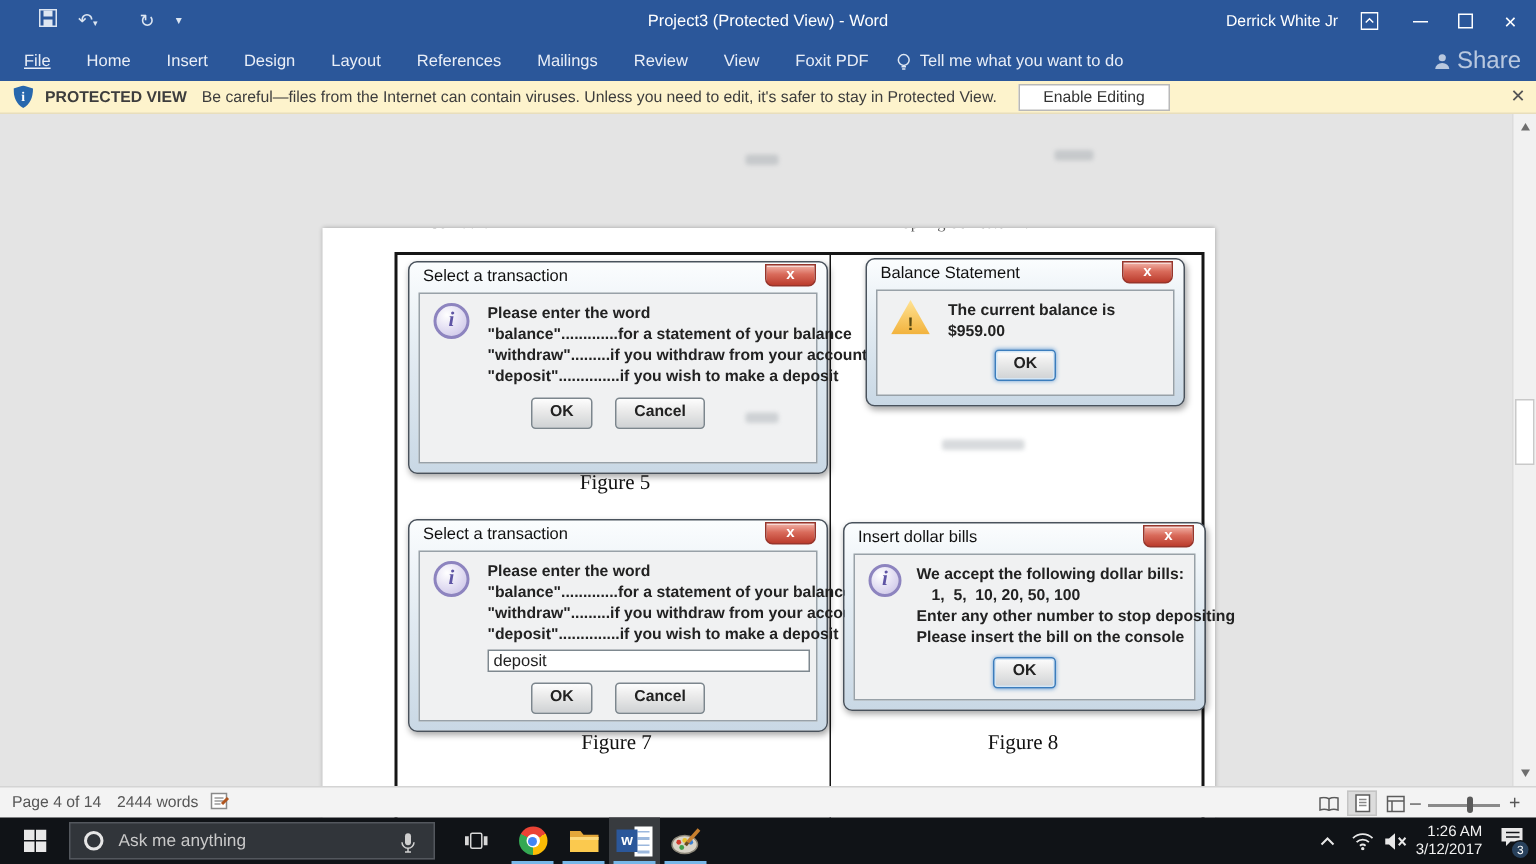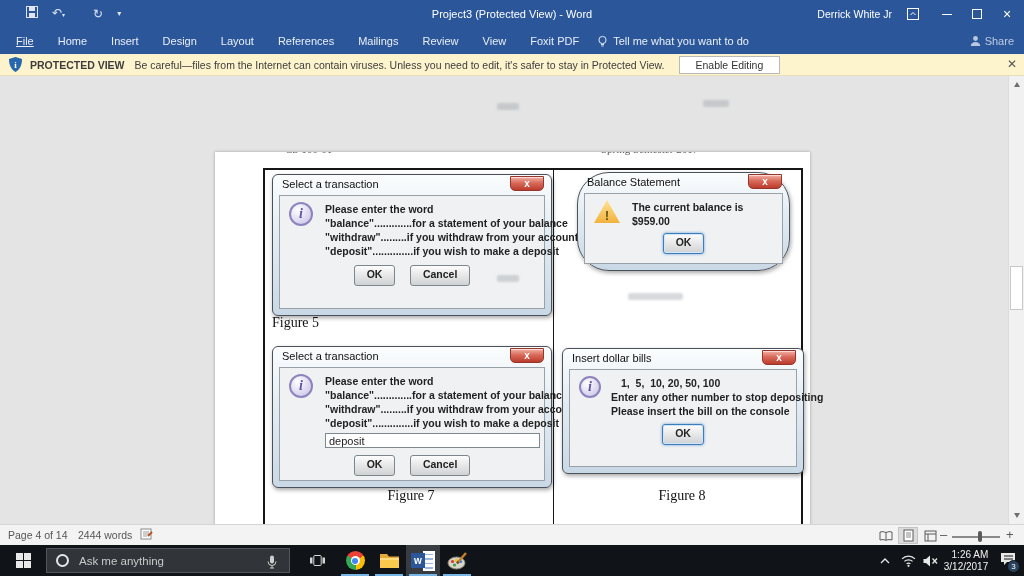--- a/index.html
+++ b/index.html
@@ -15,21 +15,21 @@
   .username{right:132px;top:0;font-size:10.5px;line-height:28px;color:#fff;}
   .winctl{top:0;height:28px;width:30px;display:flex;align-items:center;justify-content:center;color:#fff;}
   .minbar{width:10px;height:1px;background:#fff;}
   .restore-sq{width:8px;height:8px;border:1px solid #fff;position:relative;background:#2b579a;}
   .restore-sq:before{content:"";position:absolute;left:2px;top:-3px;width:8px;height:8px;border:1px solid #fff;z-index:-1;}
 
   
   .ribbon{left:0;top:28px;width:1024px;height:26px;background:#2b579a;display:flex;align-items:center;}
   .rtab{padding:0 12px;font-size:11px;color:#e9eef7;line-height:26px;}
   .tellme{display:flex;align-items:center;color:#e9eef7;font-size:11px;margin-left:6px;}
-  .share{position:absolute;right:10px;top:28px;display:flex;align-items:center;color:#e9eef7;font-size:11px;line-height:26px;opacity:.75;}
+  .share{position:absolute;right:10px;top:28px;display:flex;align-items:center;color:#e9eef7;font-size:16px;line-height:26px;opacity:.75;}
 
   
   .pvbar{left:0;top:54px;width:1024px;height:22px;background:#fdf3cc;border-bottom:1px solid #e8debc;
          display:flex;align-items:center;box-sizing:border-box;}
   .pvlabel{font-size:10.5px;font-weight:bold;color:#3d3d3d;margin-left:8px;}
   .pvmsg{font-size:10.5px;color:#3d3d3d;margin-left:10px;}
   .pvbtn{margin-left:14px;height:18px;padding:0 16px;background:#fff;border:1px solid #b9b9b9;
          font:10.5px "Liberation Sans",sans-serif;color:#333;}
   .pvclose{position:absolute;right:7px;top:57px;color:#555;font-size:12px;line-height:14px;}
 
@@ -208,23 +208,23 @@
           <div class="dlg-line">"withdraw".........if you withdraw from your account</div>
           <div class="dlg-line">"deposit"..............if you wish to make a deposit</div>
         </div>
       </div>
       <div class="pbtns">
         <span class="jbtn">OK</span>
         <span class="jbtn">Cancel</span>
       </div>
     </div>
   </div>
-  <div class="abs figcap" style="left:272px;top:239px;width:276px;text-align:left;">Figure 5</div>
-
-  <div class="abs jdlg" style="left:577px;top:96px;width:211px;height:97px;border-radius:32px;">
+  <div class="abs figcap" style="left:272px;top:239px;width:276px;text-align:center;">Figure 5</div>
+
+  <div class="abs jdlg" style="left:577px;top:96px;width:211px;height:97px;">
     <div class="jtitle">Balance Statement</div>
     <div class="jx">x</div>
     <div class="jpanel">
       <div class="prow">
         <div class="warn-badge"></div>
         <div class="pcol">
           <div class="dlg-line">The current balance is</div>
           <div class="dlg-line">$959.00</div>
         </div>
       </div>
@@ -256,20 +256,21 @@
   </div>
   <div class="abs figcap" style="left:272px;top:412px;width:278px;text-align:center;">Figure 7</div>
 
   <div class="abs jdlg" style="left:562px;top:272px;width:240px;height:124px;">
     <div class="jtitle">Insert dollar bills</div>
     <div class="jx">x</div>
     <div class="jpanel">
       <div class="prow">
         <div class="info-badge" style="width:22px;height:22px;">i</div>
         <div class="pcol" style="margin-left:10px;">
+          <div class="dlg-line">We accept the following dollar bills:</div>
           <div class="dlg-line indent">1,  5,  10, 20, 50, 100</div>
           <div class="dlg-line">Enter any other number to stop depositing</div>
           <div class="dlg-line">Please insert the bill on the console</div>
         </div>
       </div>
       <div class="pbtns" style="margin-top:5px;">
         <span class="jbtn focus">OK</span>
       </div>
     </div>
   </div>

